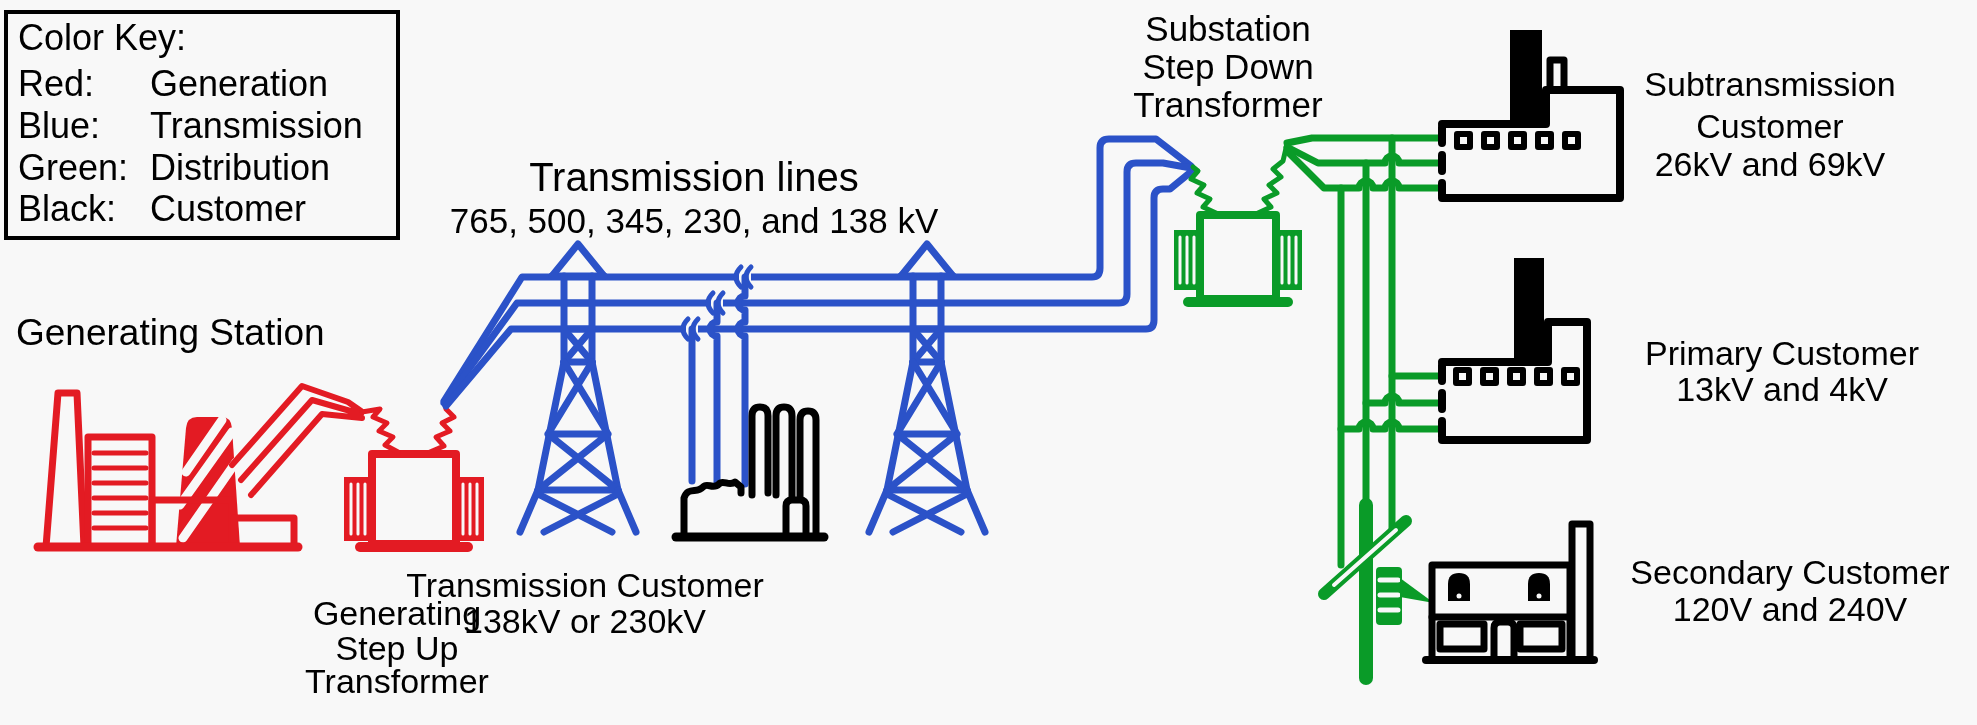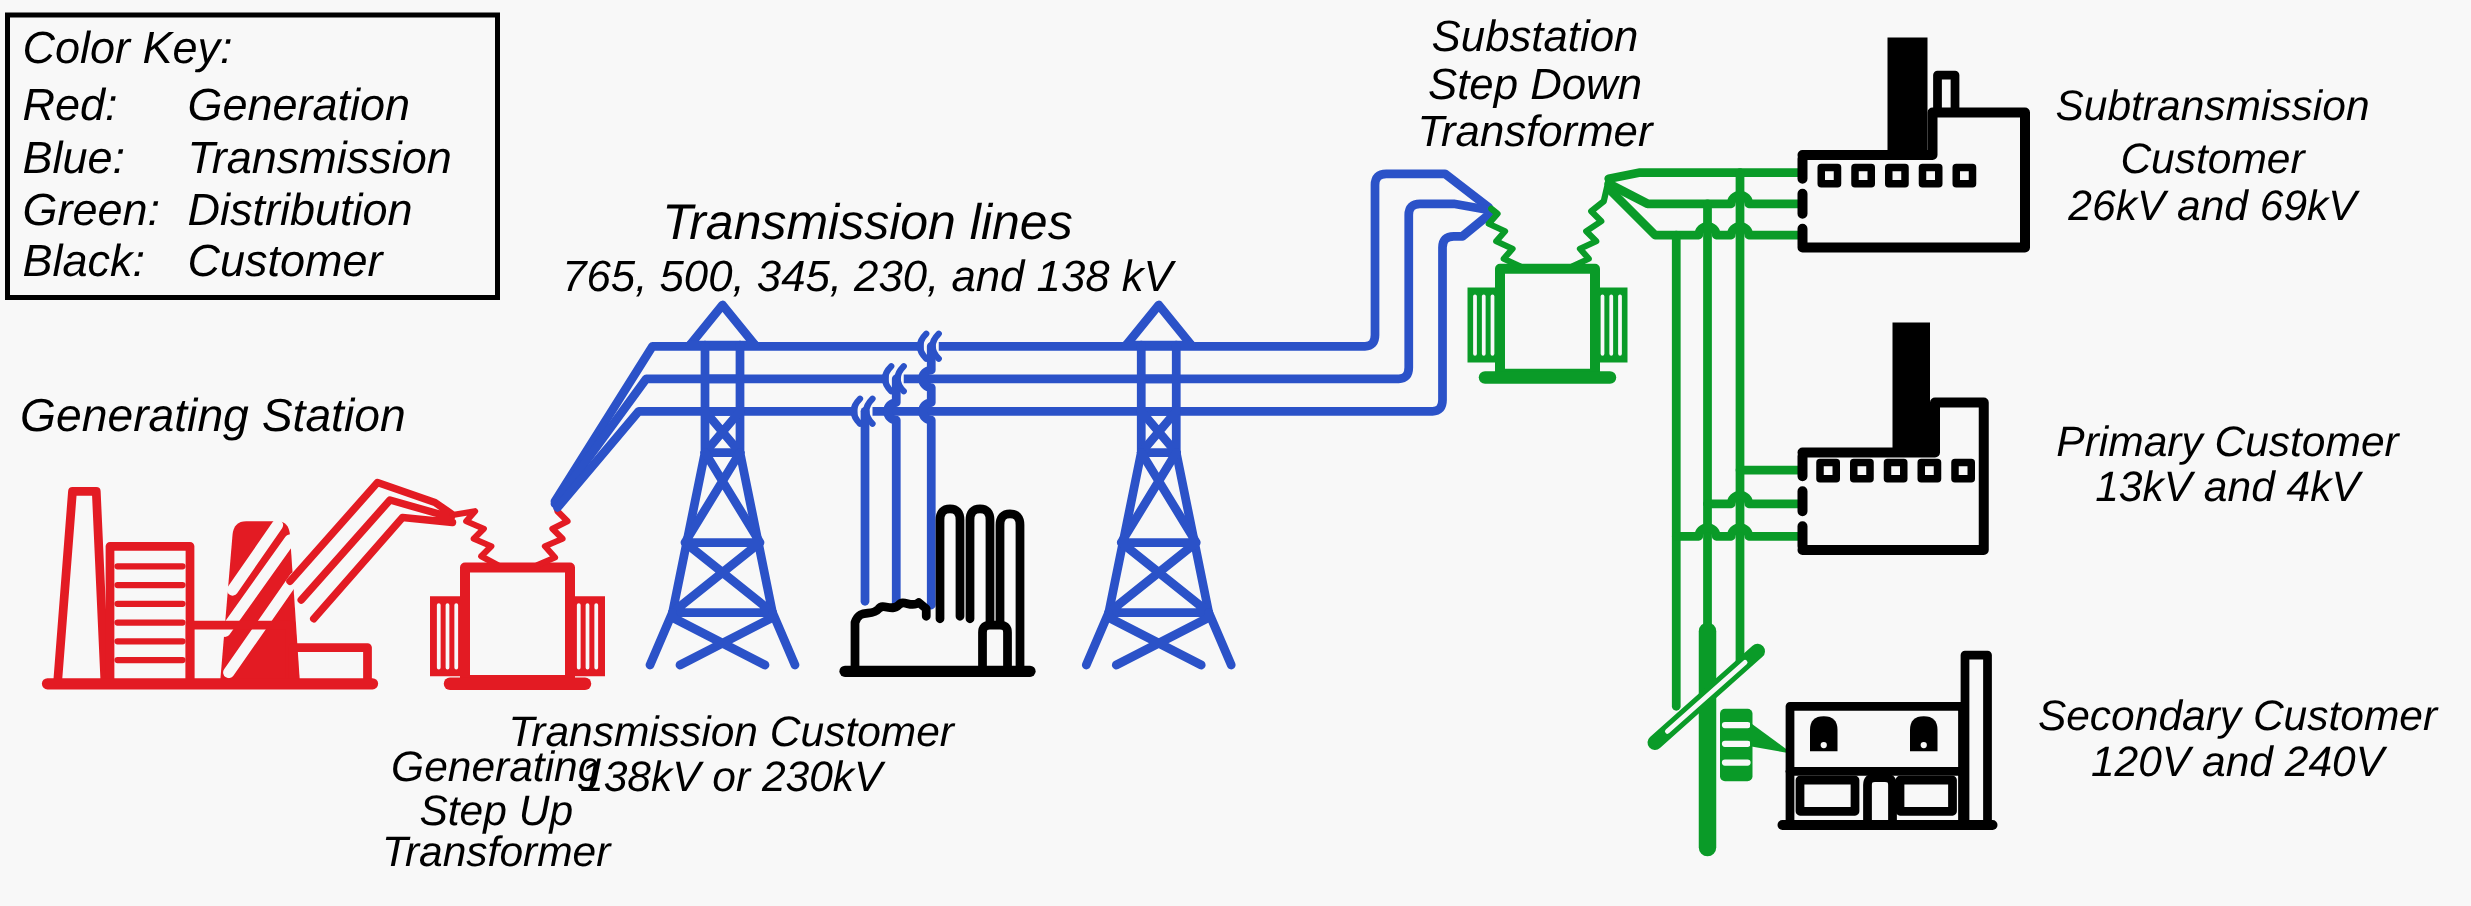--- a/index.html
+++ b/index.html
@@ -1,16 +1,16 @@
 <!DOCTYPE html>
 <html style="--generation: #e31b23; --transmission: #2b52c8; --distribution: #0a9b28; --customer: #000000; --background: #f8f8f8;"><head>
 <meta charset="utf-8">
 <style>
   html,body{margin:0;padding:0;background:var(--background,#f8f8f8);}
-  .stage{position:relative;width:1977px;height:725px;background:var(--background,#f8f8f8);font-style:italic;}
+  .stage{position:relative;width:1977px;height:725px;background:var(--background,#f8f8f8);}
   svg{display:block}
   .lbl{font-family:"Liberation Sans","DejaVu Sans",sans-serif;fill:#000}
   .s{fill:none;stroke-linecap:round;stroke-linejoin:round}
   .red{stroke:var(--generation)}
   .blue{stroke:var(--transmission)}
   .green{stroke:var(--distribution)}
   .blk{stroke:var(--customer)}
   .bg{stroke:var(--background)}
   .fred{fill:var(--generation)}
   .fgreen{fill:var(--distribution)}

